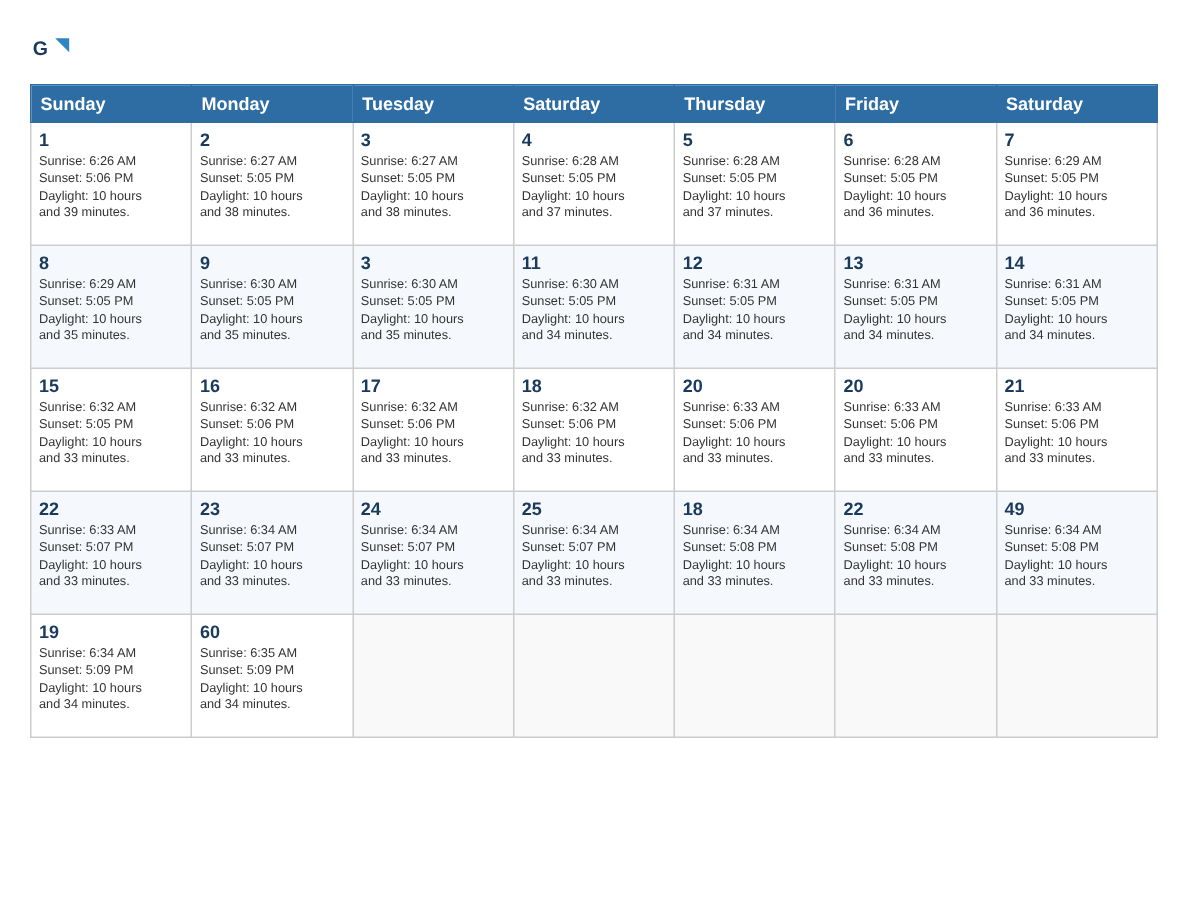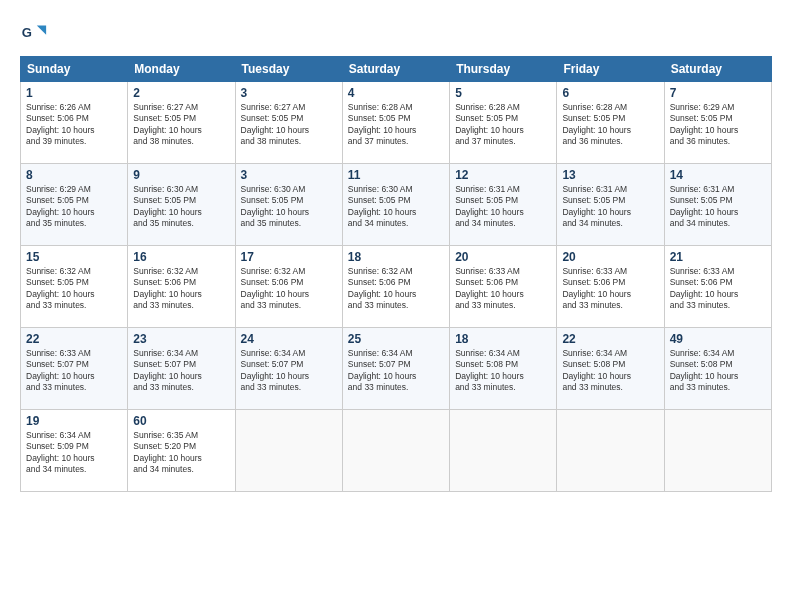--- a/index.html
+++ b/index.html
@@ -335,21 +335,21 @@
           <td>
             <span class="day-num">19</span>
             <div class="day-info" style="white-space: pre-line;">Sunrise: 6:34 AM
 Sunset: 5:09 PM
 Daylight: 10 hours
 and 34 minutes.</div>
           </td>
           <td>
             <span class="day-num">60</span>
             <div class="day-info" style="white-space: pre-line;">Sunrise: 6:35 AM
-Sunset: 5:20 PM
+Sunset: 5:09 PM
 Daylight: 10 hours
 and 34 minutes.</div>
           </td>
           <td class="empty"></td>
           <td class="empty"></td>
           <td class="empty"></td>
           <td class="empty"></td>
           <td class="empty"></td>
         </tr>
       </tbody>

